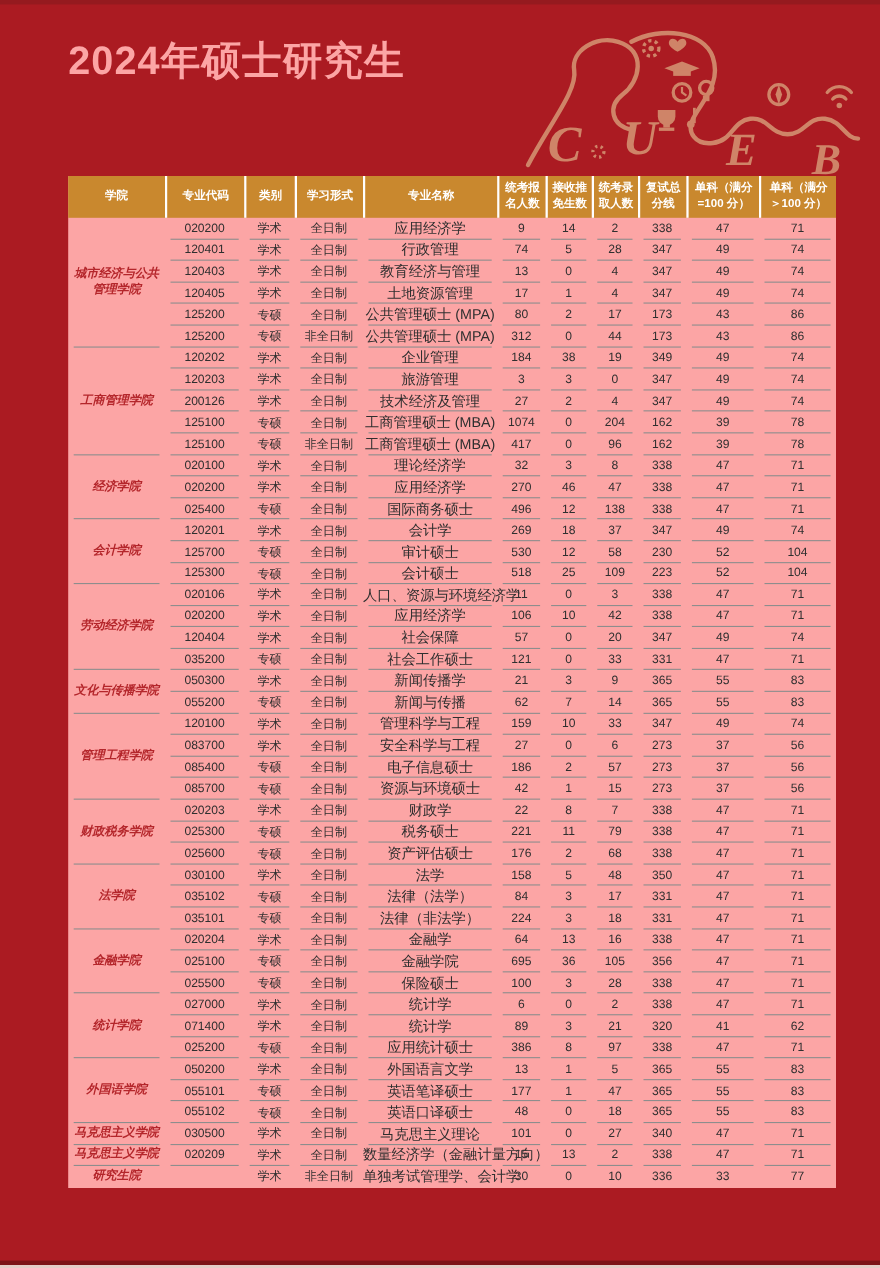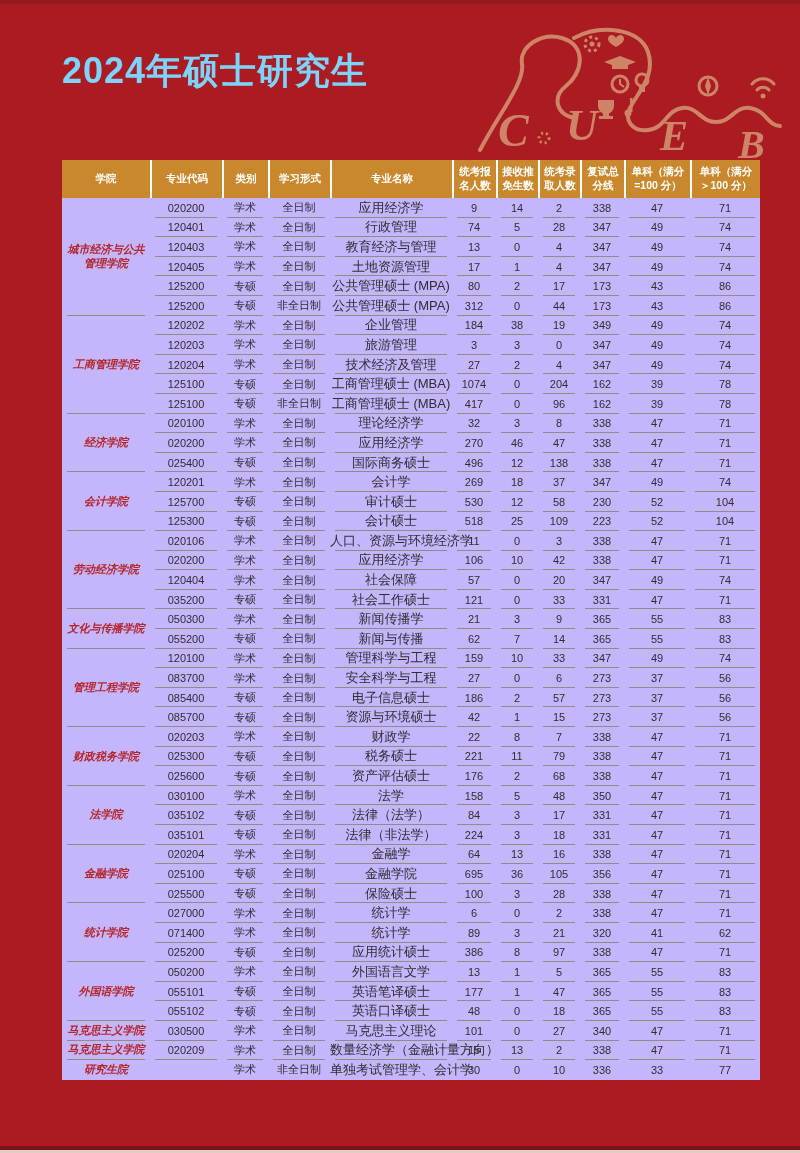--- a/index.html
+++ b/index.html
@@ -7,31 +7,31 @@
     width:800px;height:1153px;position:relative;overflow:hidden;
     background:#ab1b22;
     font-family:"Liberation Sans","DejaVu Sans",sans-serif;
   }
   
   .top-edge{position:absolute;left:0;top:0;width:800px;height:4px;background:#951a1f;}
   .bottom-dark{position:absolute;left:0;bottom:3px;width:800px;height:4px;background:#7c1417;}
   .bottom-light{position:absolute;left:0;bottom:0;width:800px;height:3px;background:#e3cdc7;}
 
   .page-title{
-    position:absolute;left:62px;top:46px;width:420px;
-    color:#7dd3fc;font-weight:bold;font-size:36px;line-height:1.38;
+    position:absolute;left:62px;top:30px;width:420px;
+    color:#fca5a5;font-weight:bold;font-size:36px;line-height:1.38;
     letter-spacing:1px;
   }
 
   .logo{position:absolute;right:14px;top:22px;width:316px;height:138px;}
   .logo svg{width:100%;height:100%;}
 
   .table-wrap{
     position:absolute;left:62px;top:160px;width:698px;
-    background:#c4b5fd;
+    background:#fca5a5;
   }
   table{
     border-collapse:separate;border-spacing:0;table-layout:fixed;
     width:698px;
   }
   thead th{
     background:#c9882e;color:#ffffff;font-weight:bold;
     font-size:10.5px;line-height:1.3;text-align:center;vertical-align:middle;
     height:38px;padding:0 1px;white-space:pre-line;
     border-left:2px solid #ffffff;
@@ -257,21 +257,21 @@
           <td>全日制</td>
           <td class="major">旅游管理</td>
           <td>3</td>
           <td>3</td>
           <td>0</td>
           <td>347</td>
           <td>49</td>
           <td>74</td>
         </tr>
         <tr>
-          <td>120204</td>
+          <td>200126</td>
           <td>学术</td>
           <td>全日制</td>
           <td class="major">技术经济及管理</td>
           <td>27</td>
           <td>2</td>
           <td>4</td>
           <td>347</td>
           <td>49</td>
           <td>74</td>
         </tr>

